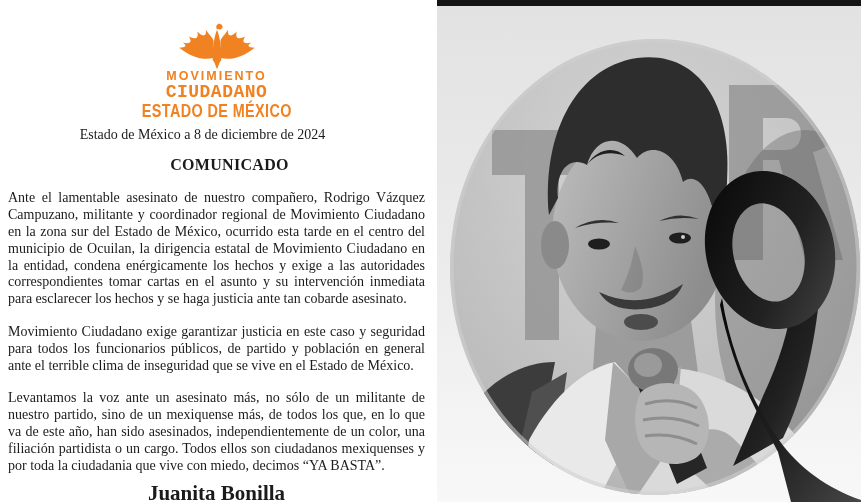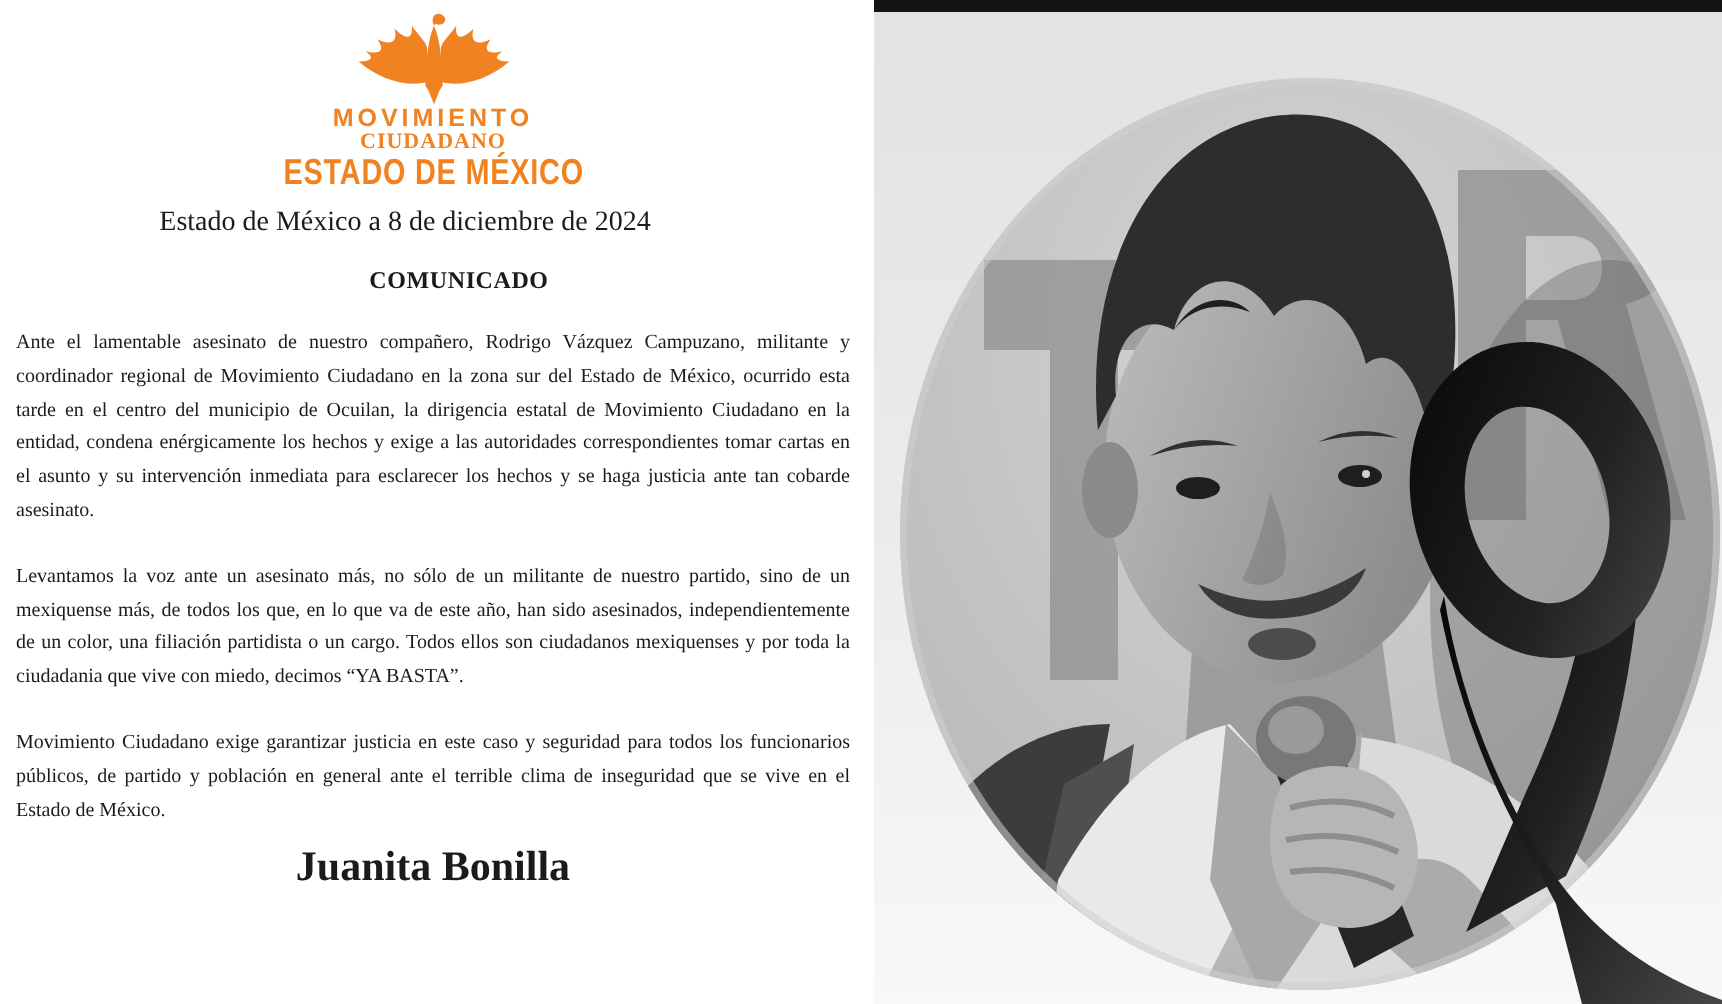--- a/index.html
+++ b/index.html
@@ -1,30 +1,30 @@
 <!DOCTYPE html>
 <html><head>
 <meta charset="utf-8">
 <style>
   html,body{margin:0;padding:0;background:#ffffff;}
   .page{width:861px;height:502px;display:flex;overflow:hidden;background:#fff;}
 
   
-  .doc{width:437px;height:502px;box-sizing:border-box;padding:5px 12px 0 8px;
+  .doc{width:437px;height:502px;box-sizing:border-box;padding:22px 12px 0 8px;
        font-family:"Liberation Serif",serif;color:#1b1b1b;overflow:hidden;}
   .logo{text-align:center;line-height:1.04;}
   .logo svg{display:block;margin:0 auto;}
   .logo-l1{font-family:"Liberation Sans",sans-serif;font-weight:700;font-size:12.5px;letter-spacing:2px;}
-  .logo-l2{font-family:Liberation Serif, serif;font-weight:700;font-size:11px;letter-spacing:.5px;}
+  .logo-l2{font-family:Liberation Mono, monospace;font-weight:700;font-size:18px;letter-spacing:.5px;}
   .logo-l3{font-family:"Liberation Sans",sans-serif;font-weight:700;font-size:18px;
            display:inline-block;transform:scaleX(.8);transform-origin:center;letter-spacing:.5px;}
   .dateline{margin-top:7px;text-align:center;padding-right:28px;font-size:14px;}
-  .heading{margin:13px 0 11px;text-align:center;font-size:12px;font-weight:700;
+  .heading{margin:13px 0 11px;text-align:center;font-size:16px;font-weight:700;
            letter-spacing:.3px;text-indent:26px;font-family:"Liberation Serif",serif;}
-  .doc p{margin:16px 0 7px;font-size:10px;line-height:16.8px;text-align:justify;}
+  .doc p{margin:16px 0 7px;font-size:14px;line-height:16.8px;text-align:justify;}
   .signature{margin-top:3px;text-align:center;font-size:21px;font-weight:700;}
 
   
   .photo{width:424px;height:502px;position:relative;}
   .photo svg{display:block;}
 </style>
 </head>
 <body>
 
 <div class="page">
@@ -44,22 +44,22 @@
       <div class="logo-l1" style="color: rgb(240, 130, 33);">MOVIMIENTO</div>
       <div class="logo-l2" style="color: rgb(240, 130, 33);">CIUDADANO</div>
       <div><span class="logo-l3" style="color: rgb(240, 130, 33);">ESTADO DE MÉXICO</span></div>
     </div>
 
     <div class="dateline">Estado de México a 8 de diciembre de 2024</div>
 
     <div class="heading">COMUNICADO</div>
 
     <p>Ante el lamentable asesinato de nuestro compañero, Rodrigo Vázquez Campuzano, militante y coordinador regional de Movimiento Ciudadano en la zona sur del Estado de México, ocurrido esta tarde en el centro del municipio de Ocuilan, la dirigencia estatal de Movimiento Ciudadano en la entidad, condena enérgicamente los hechos y exige a las autoridades correspondientes tomar cartas en el asunto y su intervención inmediata para esclarecer los hechos y se haga justicia ante tan cobarde asesinato.</p>
+    <p>Movimiento Ciudadano exige garantizar justicia en este caso y seguridad para todos los funcionarios públicos, de partido y población en general ante el terrible clima de inseguridad que se vive en el Estado de México.</p>
     <p>Levantamos la voz ante un asesinato más, no sólo de un militante de nuestro partido, sino de un mexiquense más, de todos los que, en lo que va de este año, han sido asesinados, independientemente de un color, una filiación partidista o un cargo. Todos ellos son ciudadanos mexiquenses y por toda la ciudadania que vive con miedo, decimos “YA BASTA”.</p>
-    <p>Movimiento Ciudadano exige garantizar justicia en este caso y seguridad para todos los funcionarios públicos, de partido y población en general ante el terrible clima de inseguridad que se vive en el Estado de México.</p>
 
     <div class="signature">Juanita Bonilla</div>
   </section>
 
   <section class="photo">
     <svg width="424" height="502" viewBox="0 0 424 502">
       <defs>
         <linearGradient id="bgGrad" x1="0" y1="0" x2="0" y2="1">
           <stop offset="0" stop-color="#e2e2e2"></stop>
           <stop offset="0.55" stop-color="#ececec"></stop>

